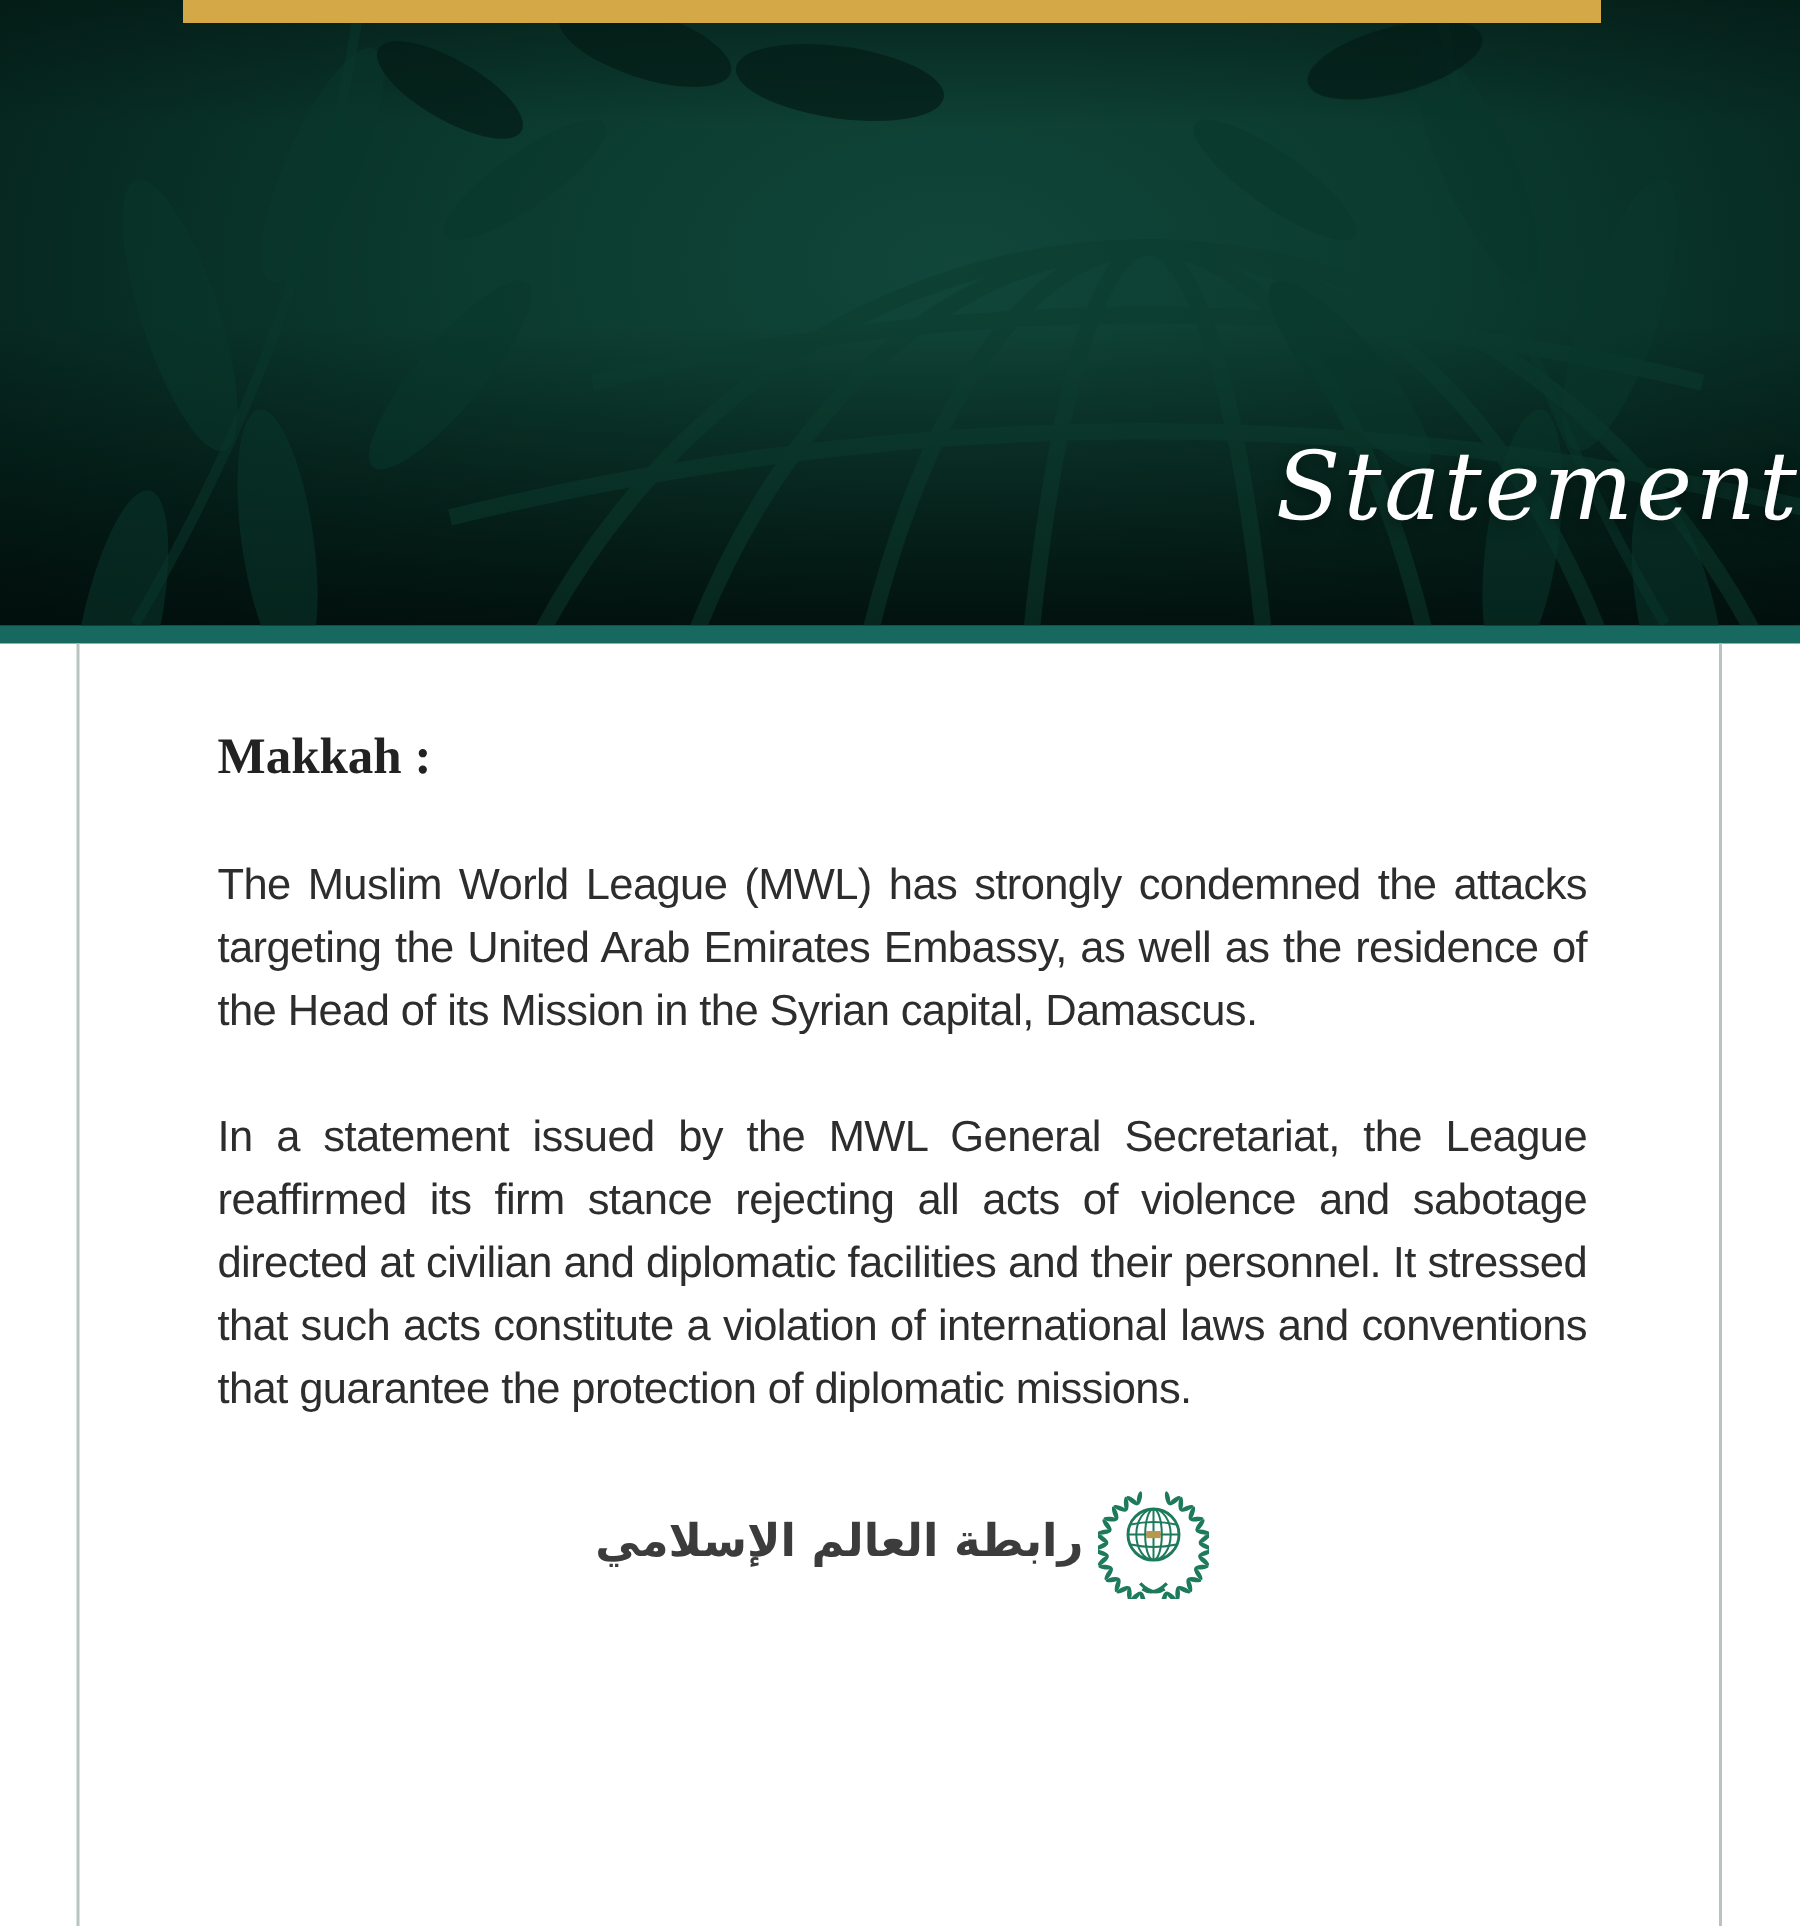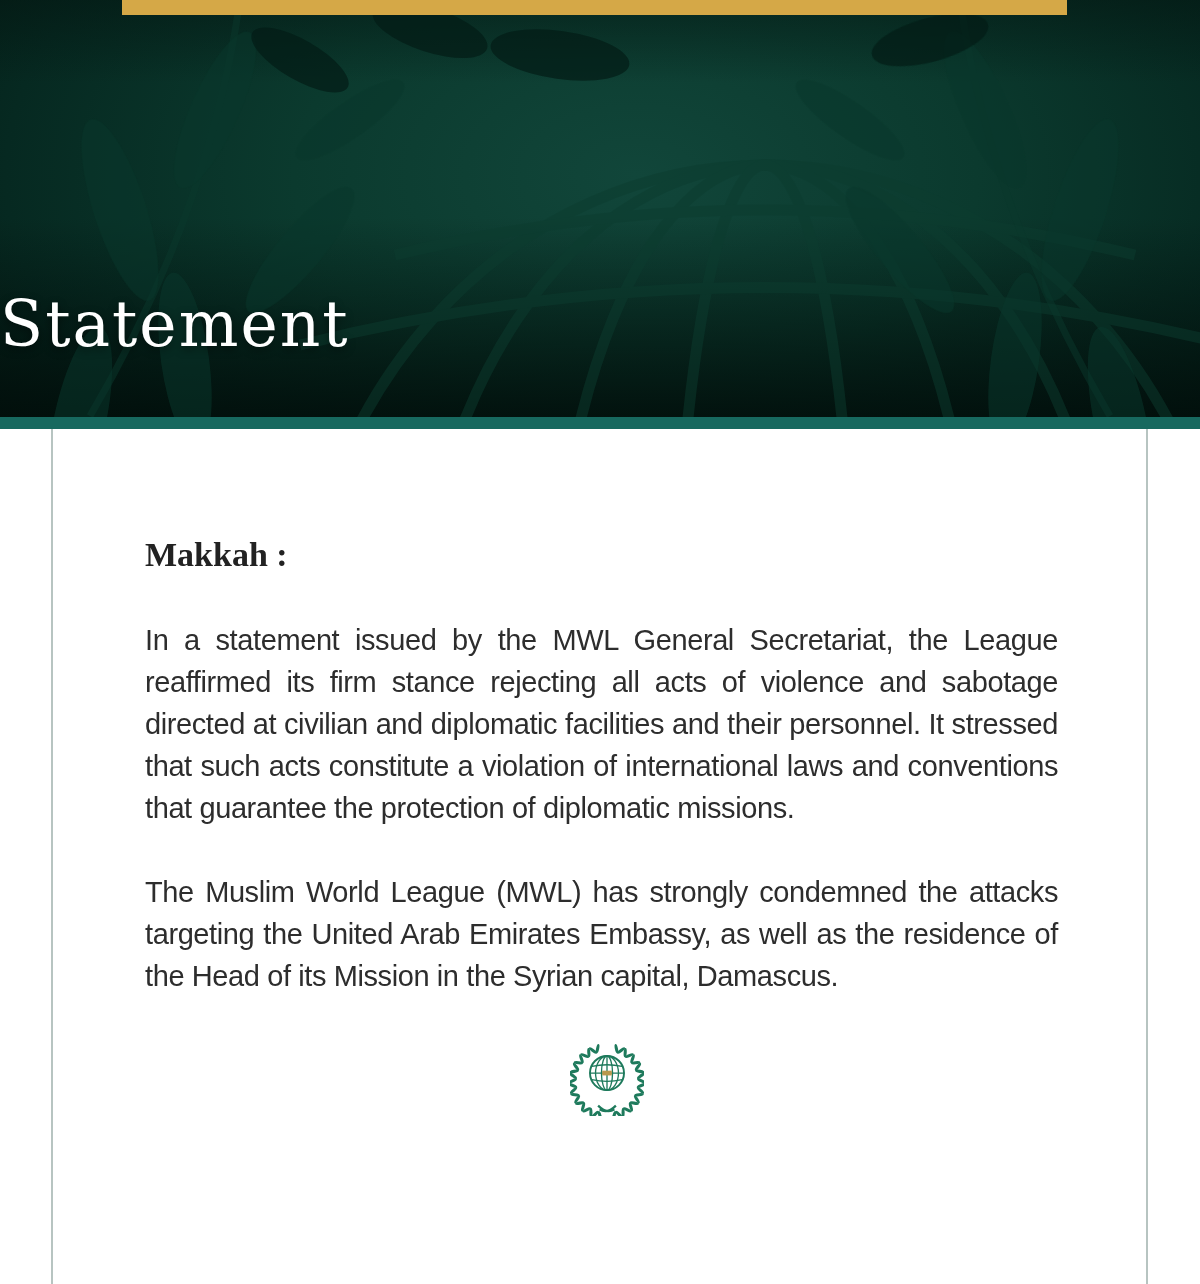--- a/index.html
+++ b/index.html
@@ -11,29 +11,29 @@
   
   .hero{
     position:relative;height:417px;overflow:hidden;
     background:
       linear-gradient(180deg, rgba(3,22,17,.55) 0%, rgba(3,22,17,0) 20%, rgba(3,22,17,0) 52%, rgba(1,12,9,.85) 100%),
       radial-gradient(900px 540px at 53% 42%, #11463a 0%, #0b3a2e 38%, #062921 70%, #031711 100%);
   }
   .hero-deco{position:absolute;left:0;top:0;width:1200px;height:417px;}
   .gold-bar{position:absolute;left:122px;top:0;width:945px;height:15px;background:#d5a847;}
   .hero-title{
-    position:absolute;left:0;right:0;top:290px;margin:0;text-align:left;
+    position:absolute;left:0;right:0;top:290px;margin:0;text-align:right;
     font-family:"DejaVu Serif",serif;font-weight:400;font-size:63px;line-height:1.1;
-    color:#ffffff;letter-spacing:2px;text-shadow:0 3px 10px rgba(0,0,0,.45);
+    color:#ffffff;letter-spacing:2px;text-shadow:0 3px 10px rgba(0,0,0,.45);font-style:italic;
   }
   .teal-strip{height:12px;background:#17695f;}
   
   .content{
     position:relative;height:855px;box-sizing:border-box;
-    padding:106px 142px 0 145px;
+    padding:56px 142px 0 145px;
   }
   .rule{position:absolute;top:0;bottom:0;width:2px;background:#b7c4c1;}
   .rule-left{left:51px;}
   .rule-right{left:1146px;}
   .location-heading{
     margin:0 0 44px;color:#222222;
     font-family:"Liberation Serif",serif;font-weight:700;font-size:34px;line-height:40px;
   }
   .body-par{
     margin:0 0 42px;color:#2d2d2d;text-align:justify;
@@ -97,25 +97,26 @@
 </header>
 
 <div class="teal-strip"></div>
 
 <main class="content">
   <div class="rule rule-left"></div>
   <div class="rule rule-right"></div>
 
   <h2 class="location-heading">Makkah :</h2>
 
+  <p class="body-par">The Muslim World League (MWL) has strongly condemned the attacks targeting the United Arab Emirates Embassy, as well as the residence of the Head of its Mission in the Syrian capital, Damascus.</p>
   <p class="body-par">In a statement issued by the MWL General Secretariat, the League reaffirmed its firm stance rejecting all acts of violence and sabotage directed at civilian and diplomatic facilities and their personnel. It stressed that such acts constitute a violation of international laws and conventions that guarantee the protection of diplomatic missions.</p>
-  <p class="body-par">The Muslim World League (MWL) has strongly condemned the attacks targeting the United Arab Emirates Embassy, as well as the residence of the Head of its Mission in the Syrian capital, Damascus.</p>
 
   <div class="logo-block">
     <div class="logo-text">
+      <div class="logo-arabic">رابطة العالم الإسلامي</div>
     </div>
     <svg class="emblem" viewBox="0 0 100 104" xmlns="http://www.w3.org/2000/svg" aria-hidden="true">
       <defs>
         <g id="lp" fill="#1e7a5c">
           <ellipse cx="-3.4" cy="-5.5" rx="2.1" ry="6.4" transform="rotate(-32 -3.4 -5.5)"></ellipse>
           <ellipse cx="3.4" cy="-5.5" rx="2.1" ry="6.4" transform="rotate(32 3.4 -5.5)"></ellipse>
         </g>
       </defs>
 
       <g>

